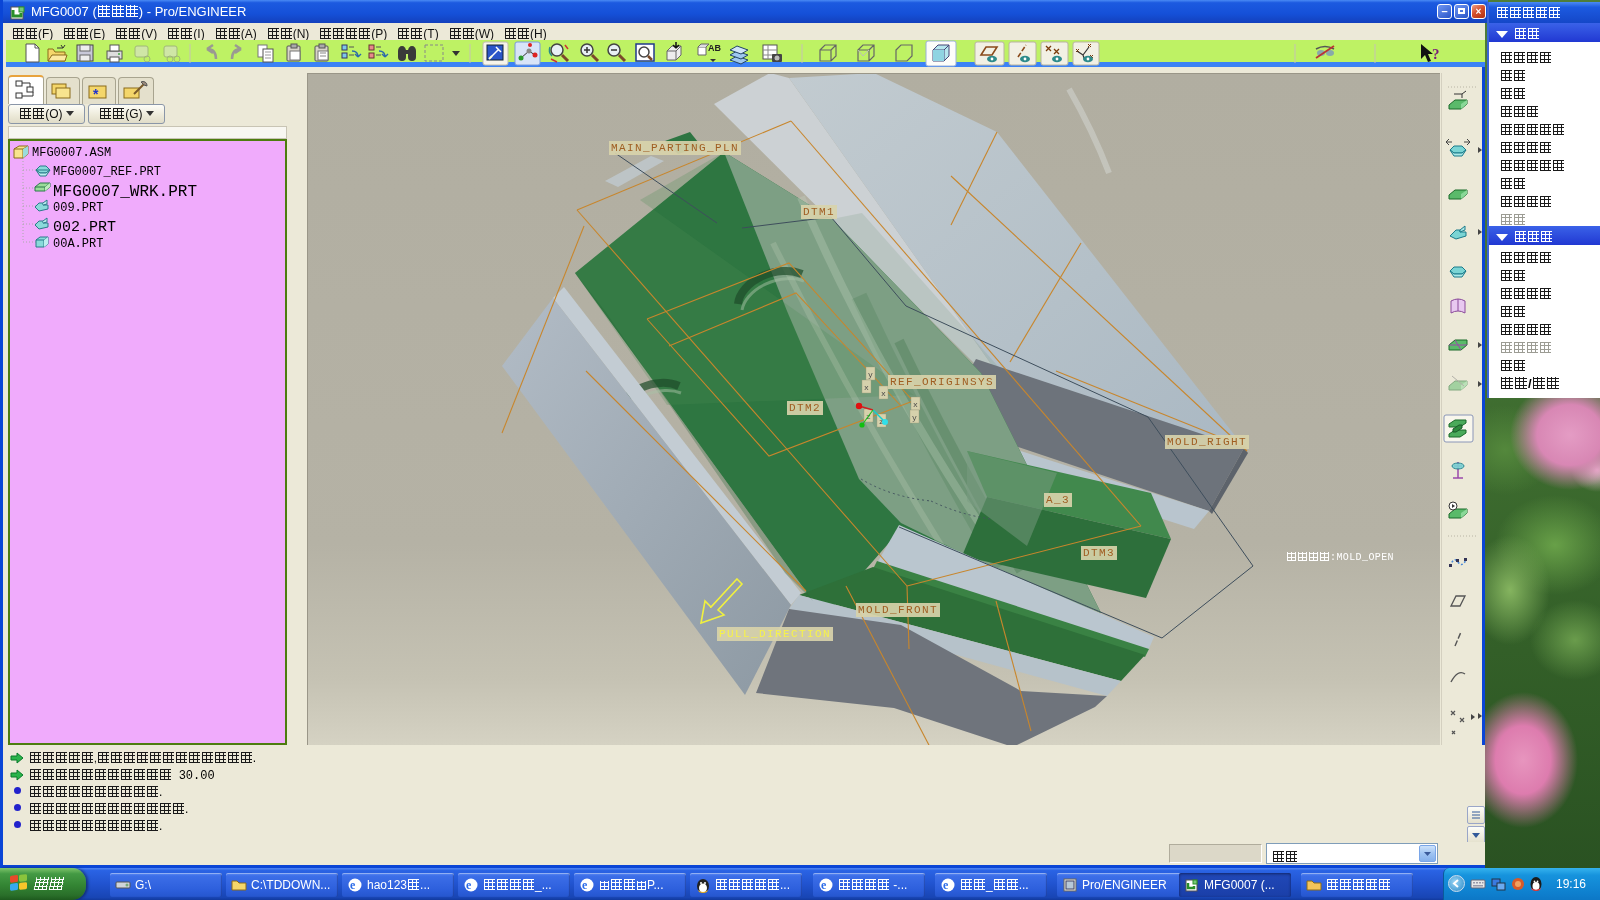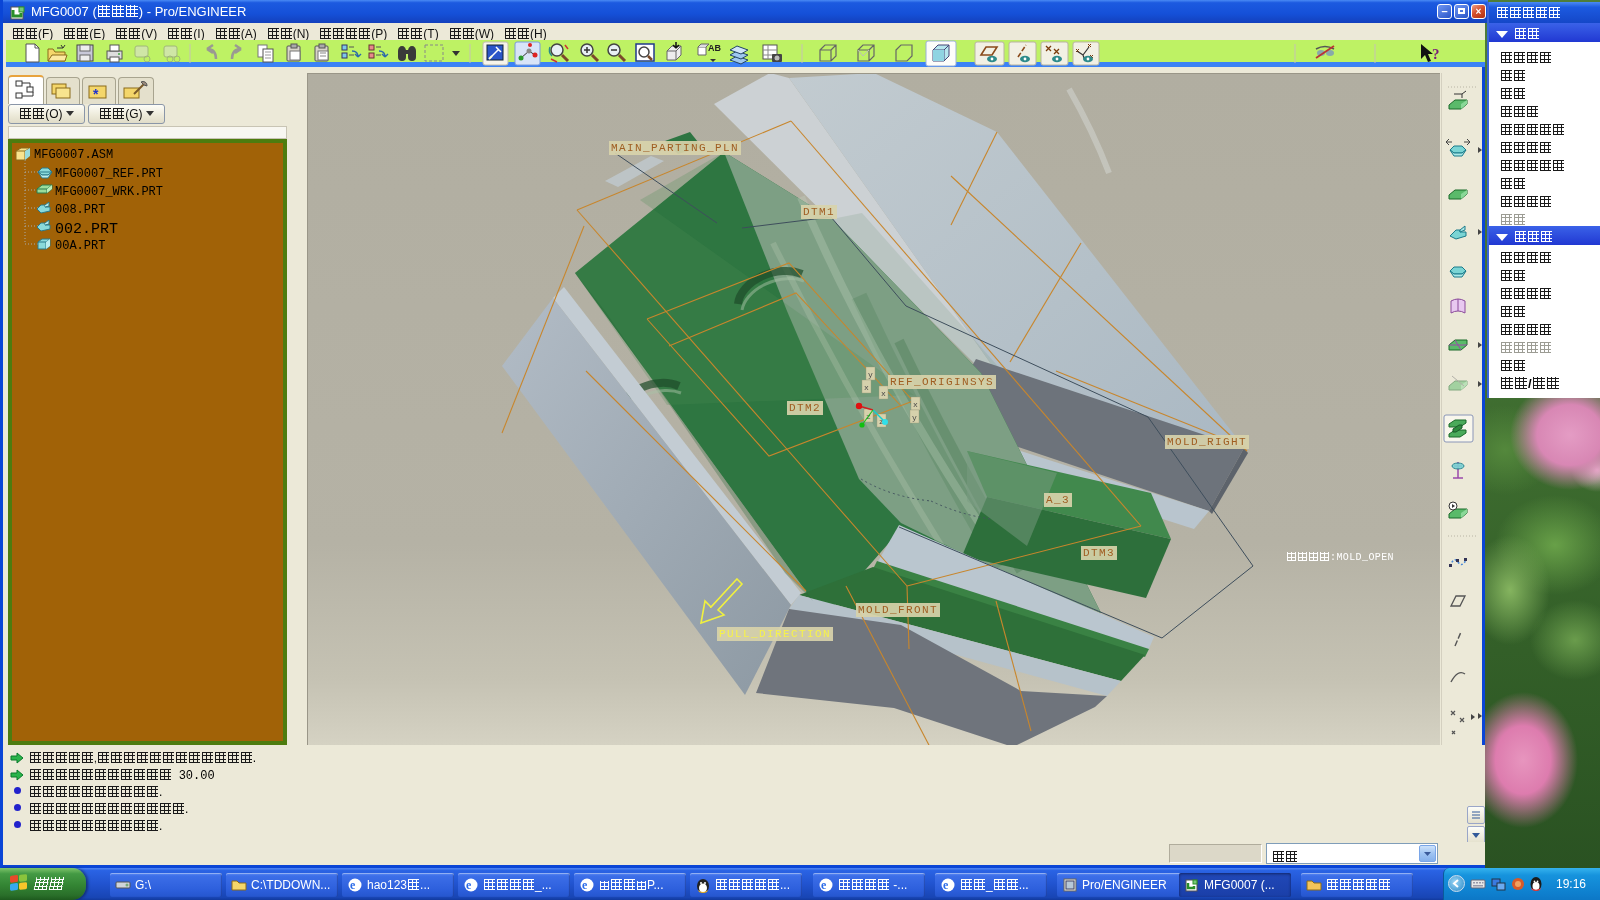--- a/index.html
+++ b/index.html
@@ -330,21 +330,21 @@
             <path d="M12 14 L22 4" stroke="#7a5a2a" stroke-width="2"></path>
             <path d="M19 2 a4 4 0 0 1 6 4 l-3 -1 Z" fill="#9a8a7a" stroke="#555"></path>
           </svg>
  </div>
 
  <div class="abs" style="left:5px;top:31px;width:77px;height:20px;background:linear-gradient(180deg,#fdfdf8,#ece9d8 60%,#e0dcc8);border:1px solid #8a96a8;border-radius:3px;font-size:12px;color:#111;text-align:center;line-height:19px"><span class="c"></span><span class="c"></span>(O) <span style="display:inline-block;width:0;height:0;border-left:4px solid transparent;border-right:4px solid transparent;border-top:5px solid #333;vertical-align:2px"></span></div>
  <div class="abs" style="left:85px;top:31px;width:77px;height:20px;background:linear-gradient(180deg,#fdfdf8,#ece9d8 60%,#e0dcc8);border:1px solid #8a96a8;border-radius:3px;font-size:12px;color:#111;text-align:center;line-height:19px"><span class="c"></span><span class="c"></span>(G) <span style="display:inline-block;width:0;height:0;border-left:4px solid transparent;border-right:4px solid transparent;border-top:5px solid #333;vertical-align:2px"></span></div>
 
  <div class="abs" style="left:5px;top:53px;width:279px;height:13px;background:#f8f7f1;border:1px solid #c8c4b4"></div>
 
- <div class="abs" style="left:5px;top:66px;width:279px;height:606px;background:#a16207;border:4px solid #4d7c0f;overflow:hidden">
+ <div class="abs" style="left:5px;top:66px;width:279px;height:606px;background:#f0abfc;border:2px solid #4d7c0f;overflow:hidden">
   <svg class="abs" style="left:0;top:0" width="277" height="200">
 
    <g stroke="#aaa" stroke-dasharray="1,2">
               <line x1="13" y1="17" x2="13" y2="101"></line>
               <line x1="13" y1="29" x2="26" y2="29"></line>
               <line x1="13" y1="47" x2="26" y2="47"></line>
               <line x1="13" y1="65" x2="26" y2="65"></line>
               <line x1="13" y1="83" x2="26" y2="83"></line>
               <line x1="13" y1="101" x2="26" y2="101"></line>
             </g>
@@ -377,22 +377,22 @@
             </g>
 
    <g transform="translate(24,94)">
               <path d="M2 5 L6 2 L14 2 L14 9 L10 12 L2 12 Z" fill="#8adada" stroke="#2a7a8a"></path>
               <path d="M2 5 L10 5 L10 12 M10 5 L14 2" fill="none" stroke="#2a7a8a"></path>
               <path d="M10 5 L14 2 L14 9 L10 12 Z" fill="#bdeeee"></path>
             </g>
   </svg>
   <div class="abs mono" style="left:22px;top:5px;font-size:12px;color:#000">MFG0007.ASM</div>
   <div class="abs mono" style="left:43px;top:24px;font-size:12px;color:#000">MFG0007_REF.PRT</div>
-  <div class="abs mono" style="left:43px;top:42px;font-size:12px;color:#000">MFG0007_WRK.PRT</div>
-  <div class="abs mono" style="left:43px;top:60px;font-size:12px;color:#000">008.PRT</div>
+  <div class="abs mono" style="left:43px;top:42px;font-size:16px;color:#000">MFG0007_WRK.PRT</div>
+  <div class="abs mono" style="left:43px;top:60px;font-size:12px;color:#000">009.PRT</div>
   <div class="abs mono" style="left:43px;top:78px;font-size:15px;color:#000">002.PRT</div>
   <div class="abs mono" style="left:43px;top:96px;font-size:12px;color:#000">00A.PRT</div>
  </div>
 </div>
 <div id="sashmarks">
 <svg class="abs" style="left:288px;top:73px" width="16" height="672">
 <g fill="none" stroke="#3a6ae0" stroke-width="2">
 <path d="M9 220 L4 225 L9 230"></path>
             <path d="M9 235 L4 240 L9 245"></path>
 <path d="M9 443 L4 448 L9 453"></path>

